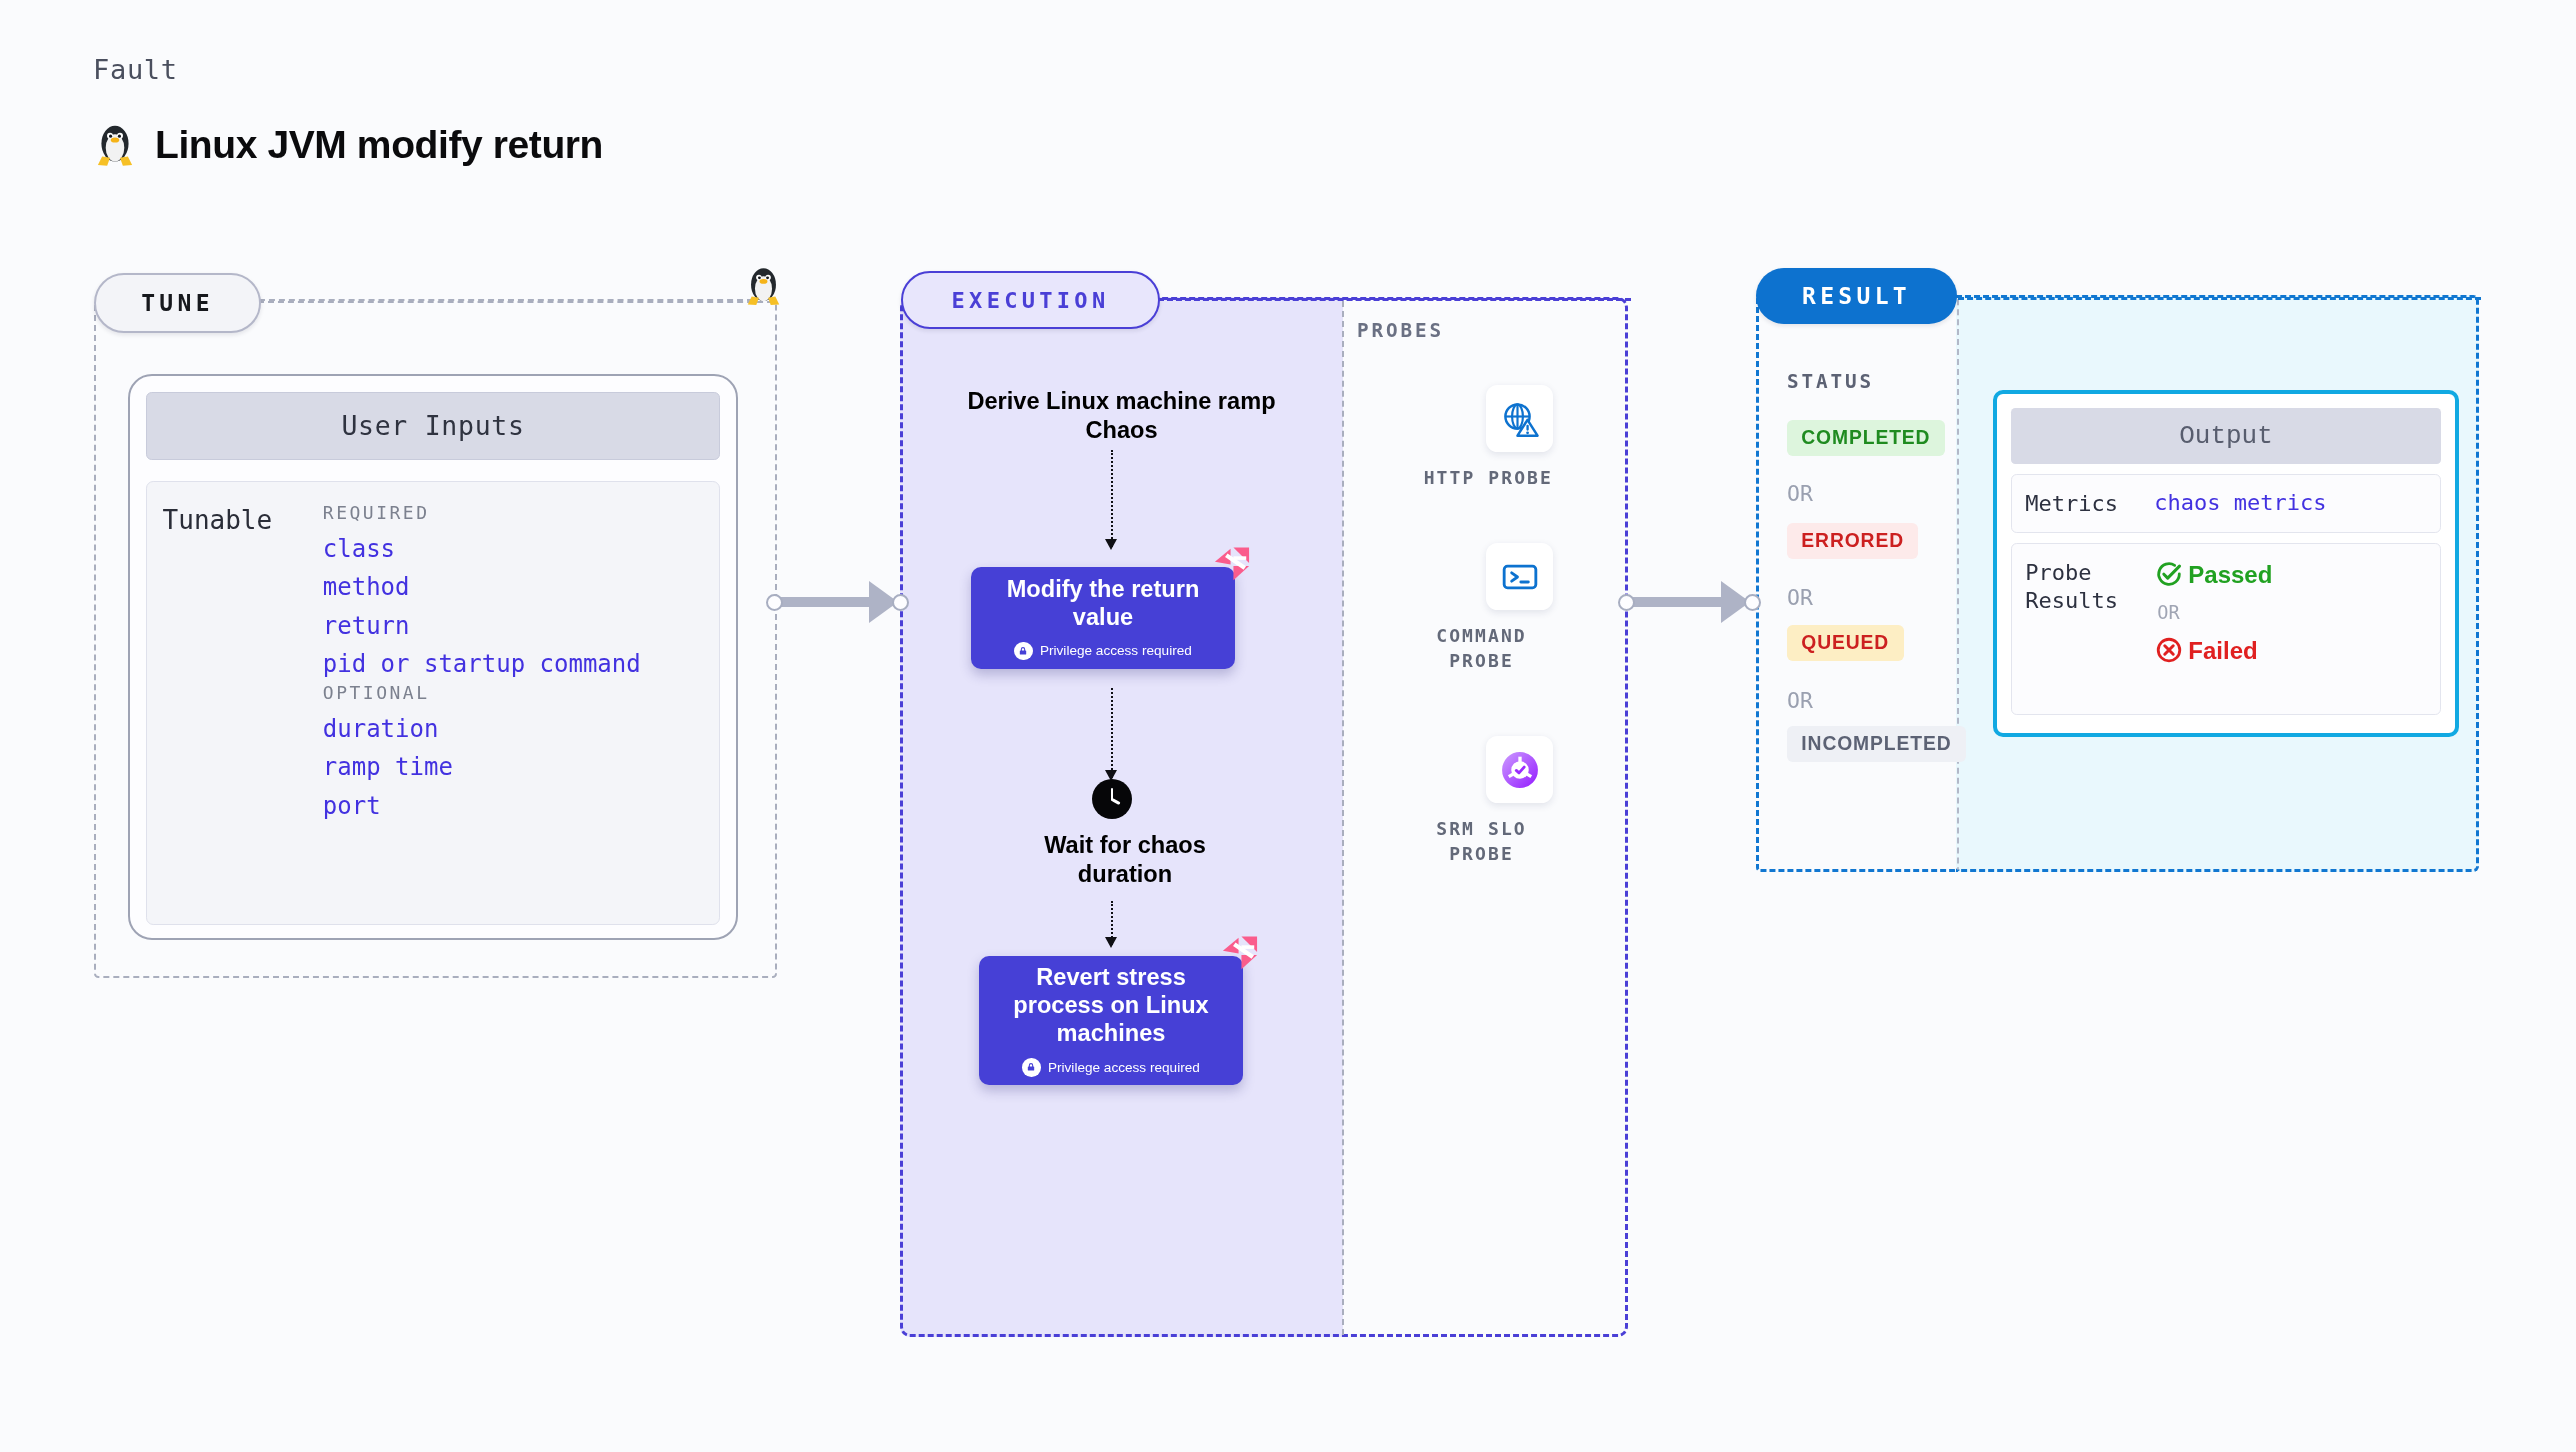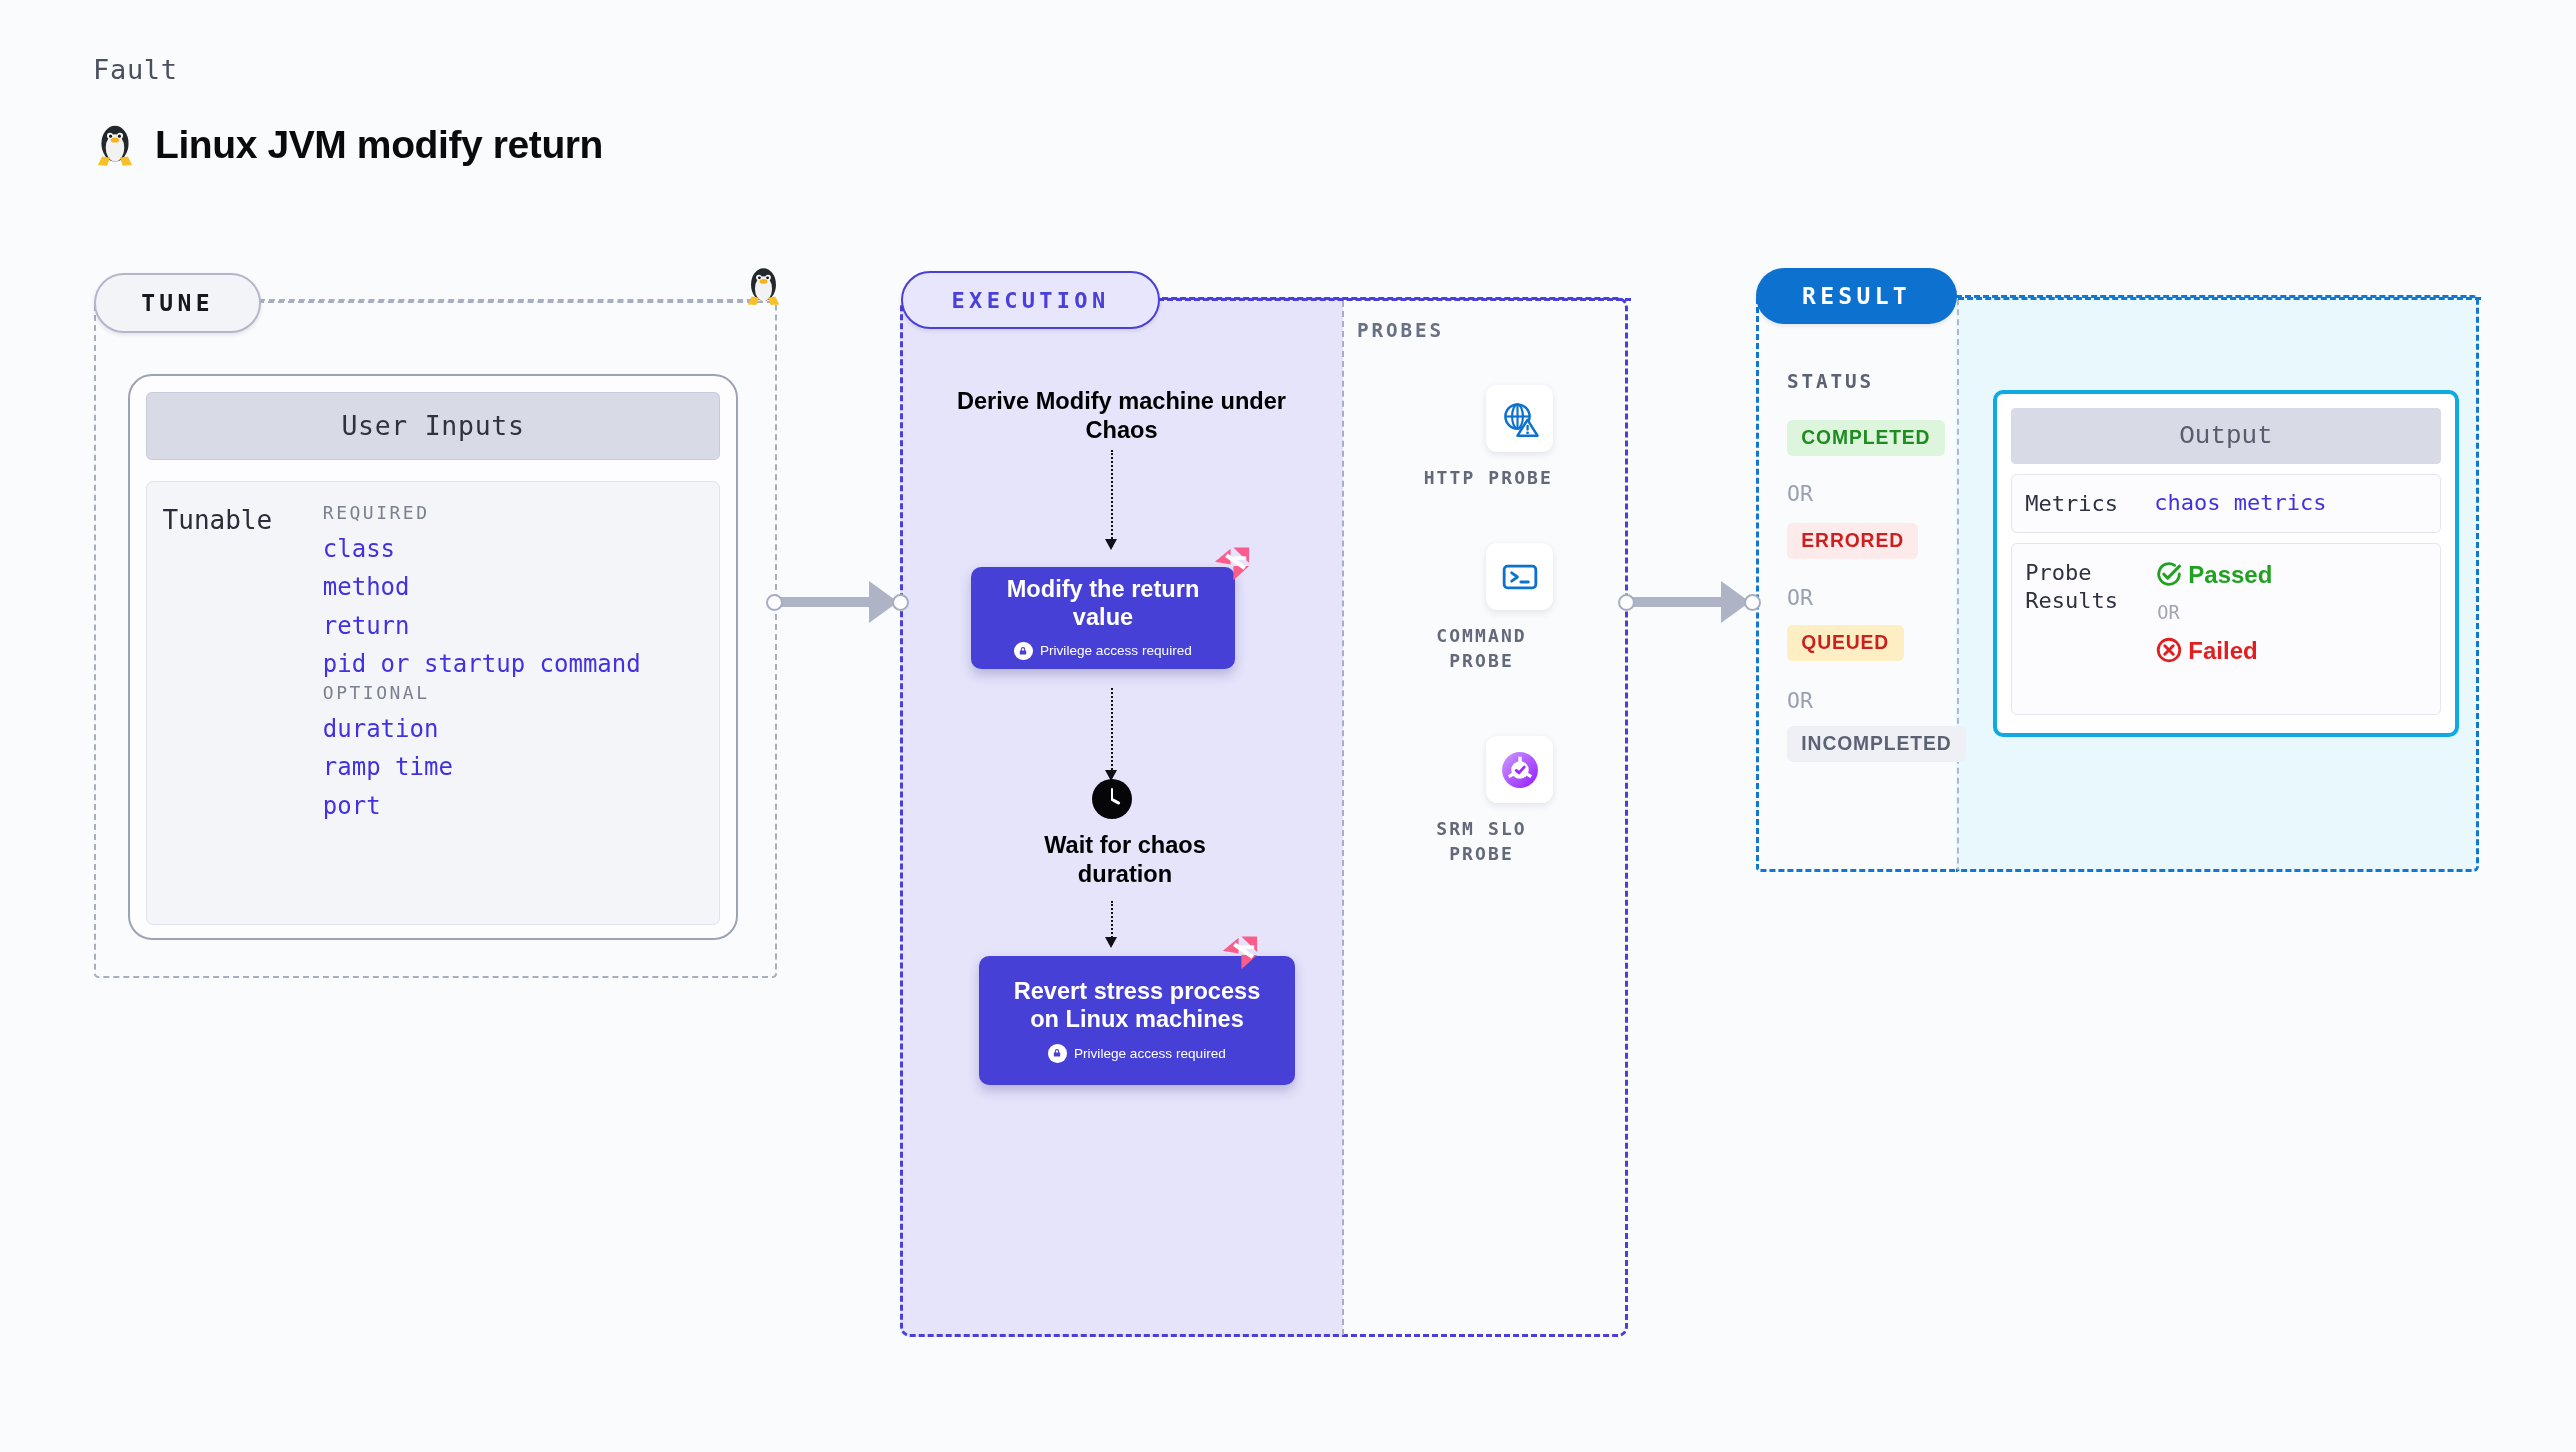--- a/index.html
+++ b/index.html
@@ -209,21 +209,21 @@
     font-size: 13.6px;
     font-weight: 400;
   }
   .lock-badge {
     width: 18.6px; height: 18.6px;
     border-radius: 50%;
     background: #ffffff;
     display: flex; align-items: center; justify-content: center;
   }
   #box-modify { left: 971px; top: 567px; width: 264px; height: 102px; }
-  #box-revert { left: 979px; top: 956px; width: 316px; height: 129px; }
+  #box-revert { left: 979px; top: 956px; width: 264px; height: 129px; }
 
   .harness-logo { position: absolute; width: 40px; height: 37px; }
 
   .dot-arrow {
     position: absolute;
     width: 0;
     border-left: 2.9px dotted #0f0f14;
   }
   .dot-arrow::after {
     content: "";
@@ -512,21 +512,21 @@
   <span class="shaft"></span>
   <span class="head"></span>
   <span class="ring"></span>
 </div>
 
 <div id="exec-fill"></div>
 <div id="exec-outer"></div>
 <div id="probes-divider"></div>
 <div class="pill" id="exec-pill">EXECUTION</div>
 
-<div class="flow-text" id="derive-text">Derive Modify machine under Chaos</div>
+<div class="flow-text" id="derive-text">Derive Linux machine ramp Chaos</div>
 <div class="dot-arrow" id="arrow1"></div>
 
 <div class="action-box" id="box-modify">
   <div class="action-title">Modify the return value</div>
   <div class="priv-row">
     <span class="lock-badge">
       <svg width="10" height="10" viewBox="0 0 16 16">
           <path d="M4.5 7V5.2a3.5 3.5 0 017 0V7h.6a1 1 0 011 1v4.6a1 1 0 01-1 1H3.9a1 1 0 01-1-1V8a1 1 0 011-1zm1.7 0h3.6V5.2a1.8 1.8 0 10-3.6 0z" fill="#4640d6"></path>
         </svg>
     </span>

